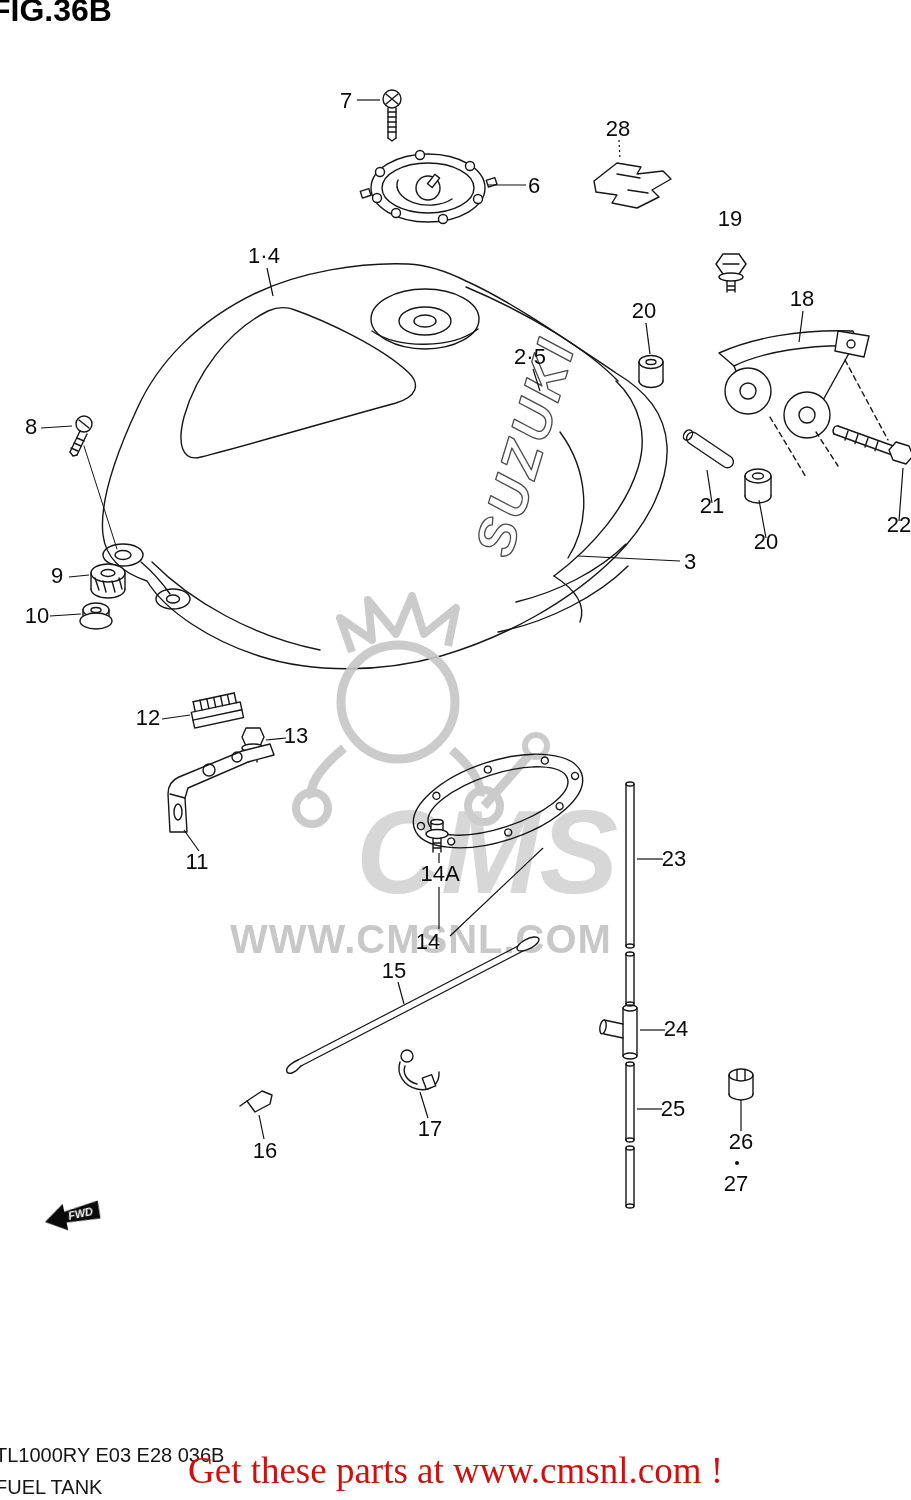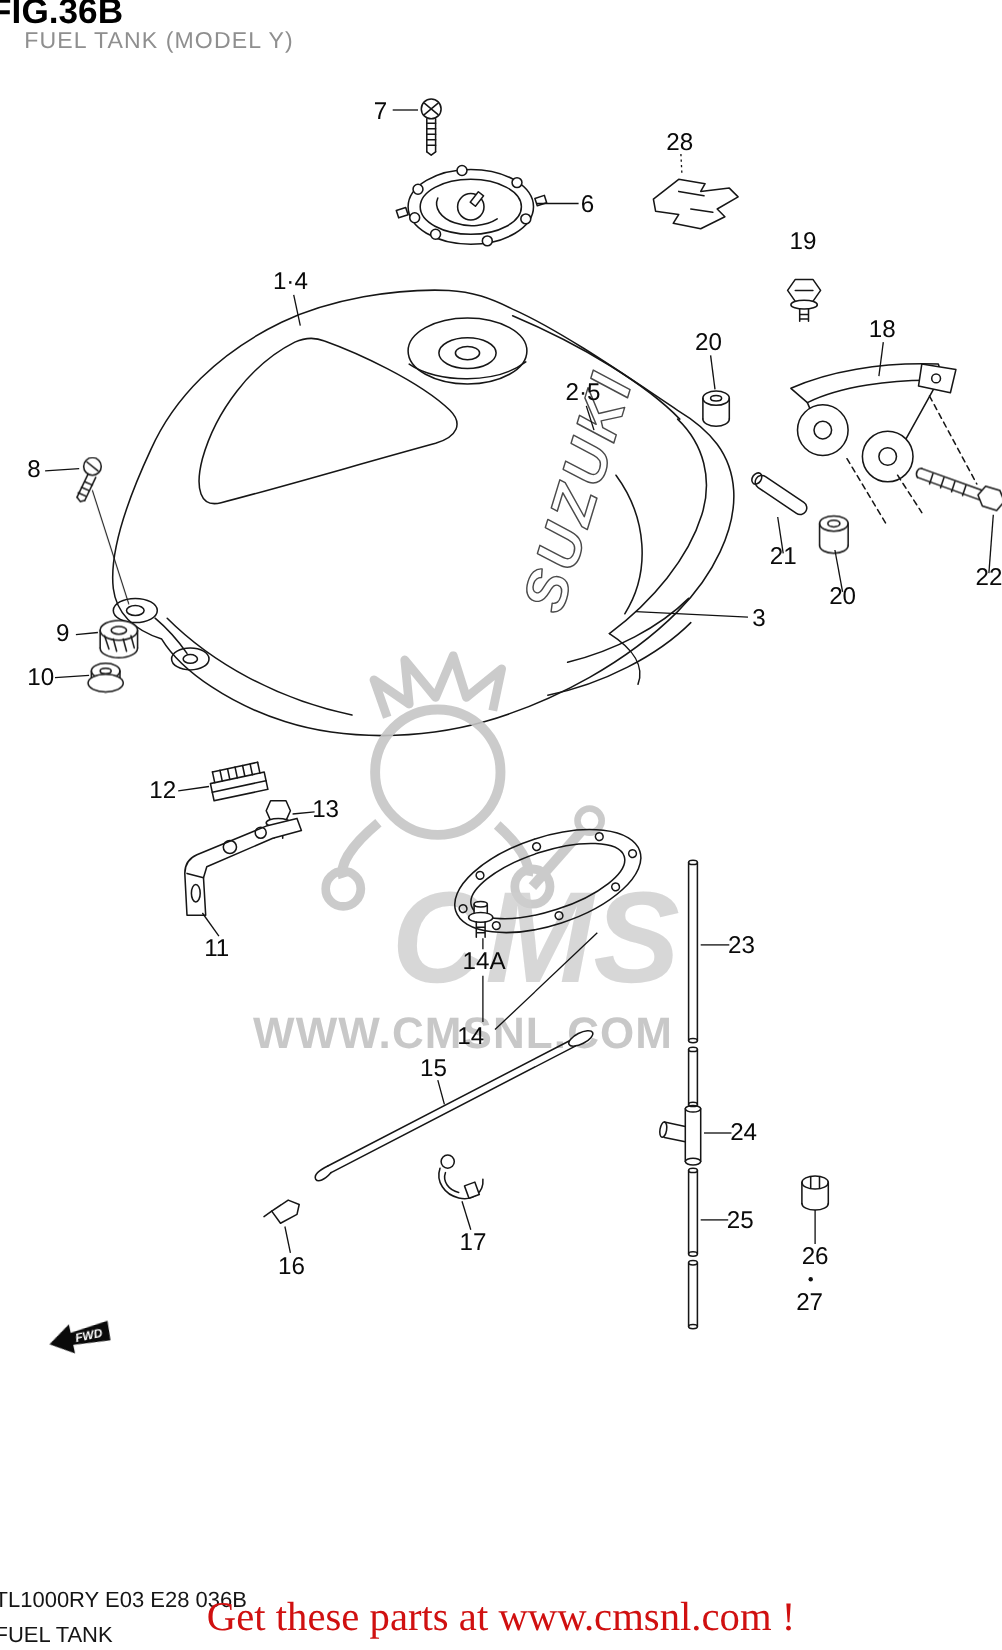--- a/index.html
+++ b/index.html
@@ -16,21 +16,20 @@
   .ftr-name{position:absolute;left:-5px;top:1476px;font-size:20px;color:#151515;}
   .promo{position:absolute;left:0;top:1449px;width:100%;text-align:center;
          font-family:"Liberation Serif",serif;font-size:37px;color:#d01010;cursor:pointer;}
 </style>
 </head>
 <body>
 
 <div class="page">
 
   <div class="hdr-fig">FIG.36B</div>
-  <div class="hdr-title">FUEL TANK (MODEL Y)</div>
 
   <svg width="911" height="1500" viewBox="0 0 911 1500">
 
     <g class="ink">
       <path d="M 408 264 C 360 262 300 272 256 293 C 198 321 158 362 137 409 C 117 452 99 501 103 535 C 106 559 123 573 147 581 C 166 612 212 641 259 656 C 312 673 381 673 441 656 C 506 637 571 601 616 556 C 649 523 669 481 667 446 C 665 413 646 391 616 373 C 571 343 511 301 466 281 C 446 271 429 265 408 264 Z" fill="#ffffff"></path>
       <path d="M 466 287 C 530 314 588 350 618 381"></path>
       <ellipse cx="425" cy="319" rx="54" ry="30"></ellipse>
       <ellipse cx="425" cy="321" rx="26" ry="14"></ellipse>
       <ellipse cx="425" cy="321" rx="11" ry="6"></ellipse>
       <path d="M 372 331 C 398 349 452 349 478 329"></path>

